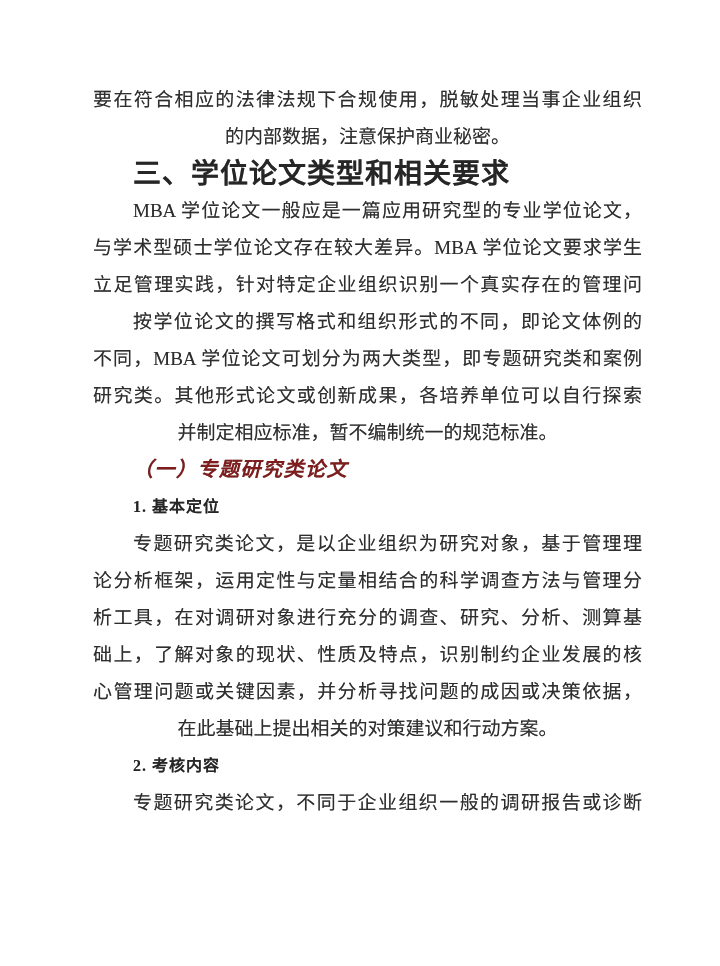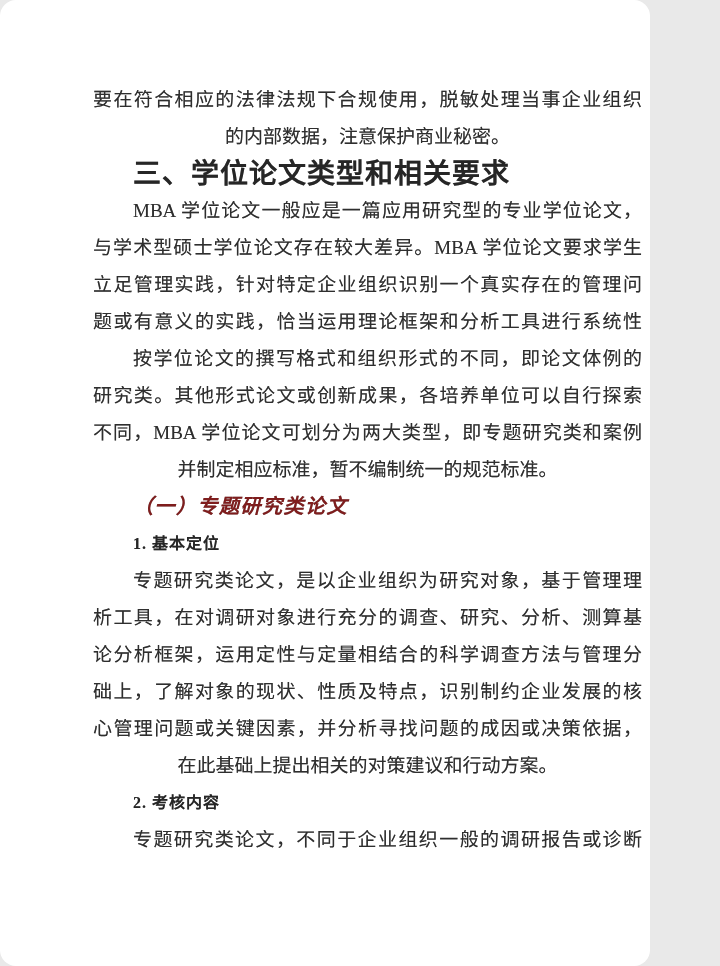--- a/index.html
+++ b/index.html
@@ -7,25 +7,24 @@
     padding: 0;
   }
   body {
     width: 720px;
     height: 966px;
     background: #e9e9e9;
     font-family: "Liberation Serif", "DejaVu Serif", serif;
   }
   .page {
     position: relative;
-    width: 650px;
+    width: 720px;
     height: 966px;
     background: #ffffff;
     overflow: hidden;
-    border-radius: 16px;
   }
   .content {
     position: absolute;
     left: 93px;
     top: 81px;
     width: 549px;
   }
   .line {
     display: block;
     height: 37px;
@@ -70,29 +69,28 @@
 <body>
 
 <div class="page">
   <div class="content">
       <div class="line justify">要在符合相应的法律法规下合规使用，脱敏处理当事企业组织</div>
       <div class="line plain">的内部数据，注意保护商业秘密。</div>
       <div class="line heading-hei indent2">三、学位论文类型和相关要求</div>
       <div class="line justify indent2">MBA 学位论文一般应是一篇应用研究型的专业学位论文，</div>
       <div class="line justify">与学术型硕士学位论文存在较大差异。MBA 学位论文要求学生</div>
       <div class="line justify">立足管理实践，针对特定企业组织识别一个真实存在的管理问</div>
-      <div class="line justify">题或有意义的实践，恰当运用理论框架和分析工具进行系统性</div>
       <div class="line justify indent2">按学位论文的撰写格式和组织形式的不同，即论文体例的</div>
+      <div class="line justify">不同，MBA 学位论文可划分为两大类型，即专题研究类和案例</div>
       <div class="line justify">研究类。其他形式论文或创新成果，各培养单位可以自行探索</div>
-      <div class="line justify">不同，MBA 学位论文可划分为两大类型，即专题研究类和案例</div>
       <div class="line plain">并制定相应标准，暂不编制统一的规范标准。</div>
       <div class="line heading-kai indent2">（一）专题研究类论文</div>
       <div class="line heading-bold indent2">1. 基本定位</div>
       <div class="line justify indent2">专题研究类论文，是以企业组织为研究对象，基于管理理</div>
+      <div class="line justify">论分析框架，运用定性与定量相结合的科学调查方法与管理分</div>
       <div class="line justify">析工具，在对调研对象进行充分的调查、研究、分析、测算基</div>
-      <div class="line justify">论分析框架，运用定性与定量相结合的科学调查方法与管理分</div>
       <div class="line justify">础上，了解对象的现状、性质及特点，识别制约企业发展的核</div>
       <div class="line justify">心管理问题或关键因素，并分析寻找问题的成因或决策依据，</div>
       <div class="line plain">在此基础上提出相关的对策建议和行动方案。</div>
       <div class="line heading-bold indent2">2. 考核内容</div>
       <div class="line justify indent2">专题研究类论文，不同于企业组织一般的调研报告或诊断</div>
     </div>
 </div>
 
 </body></html>

